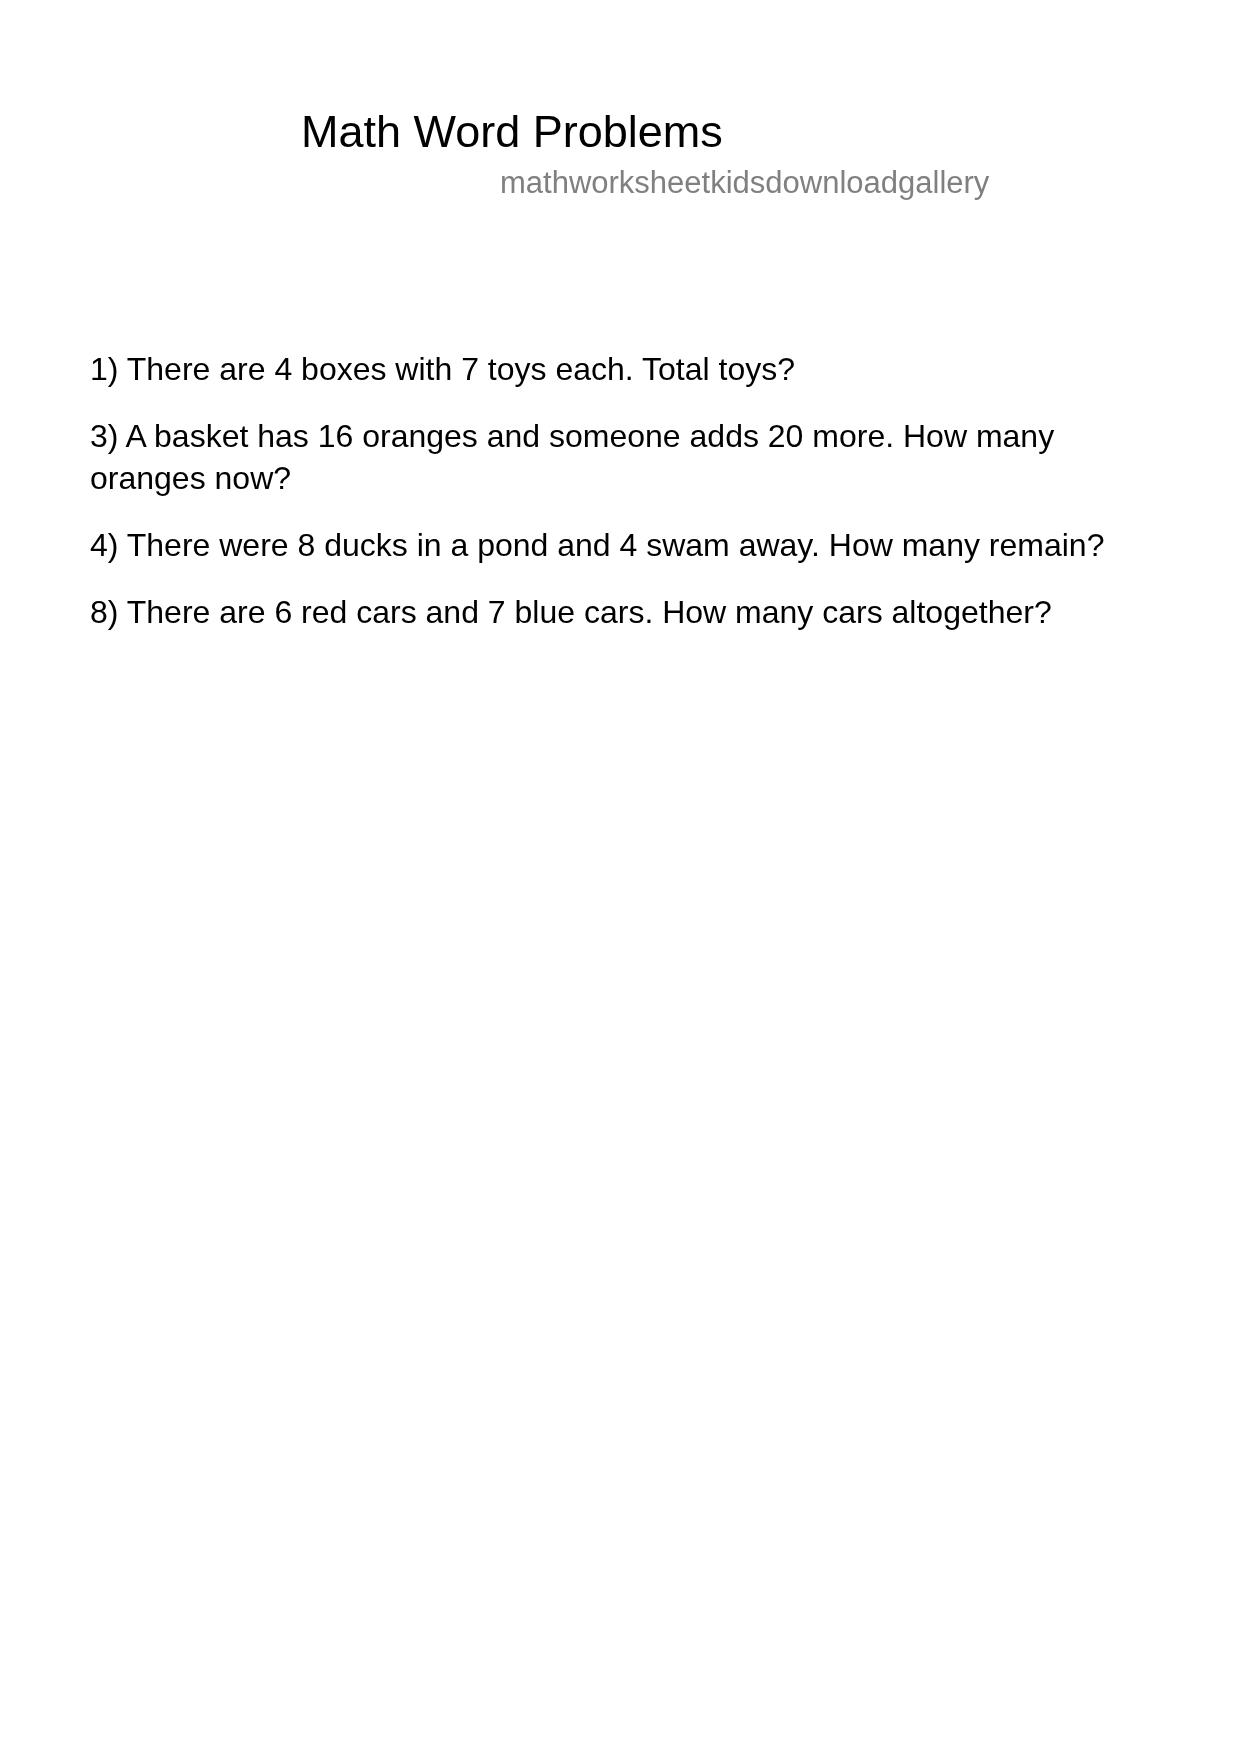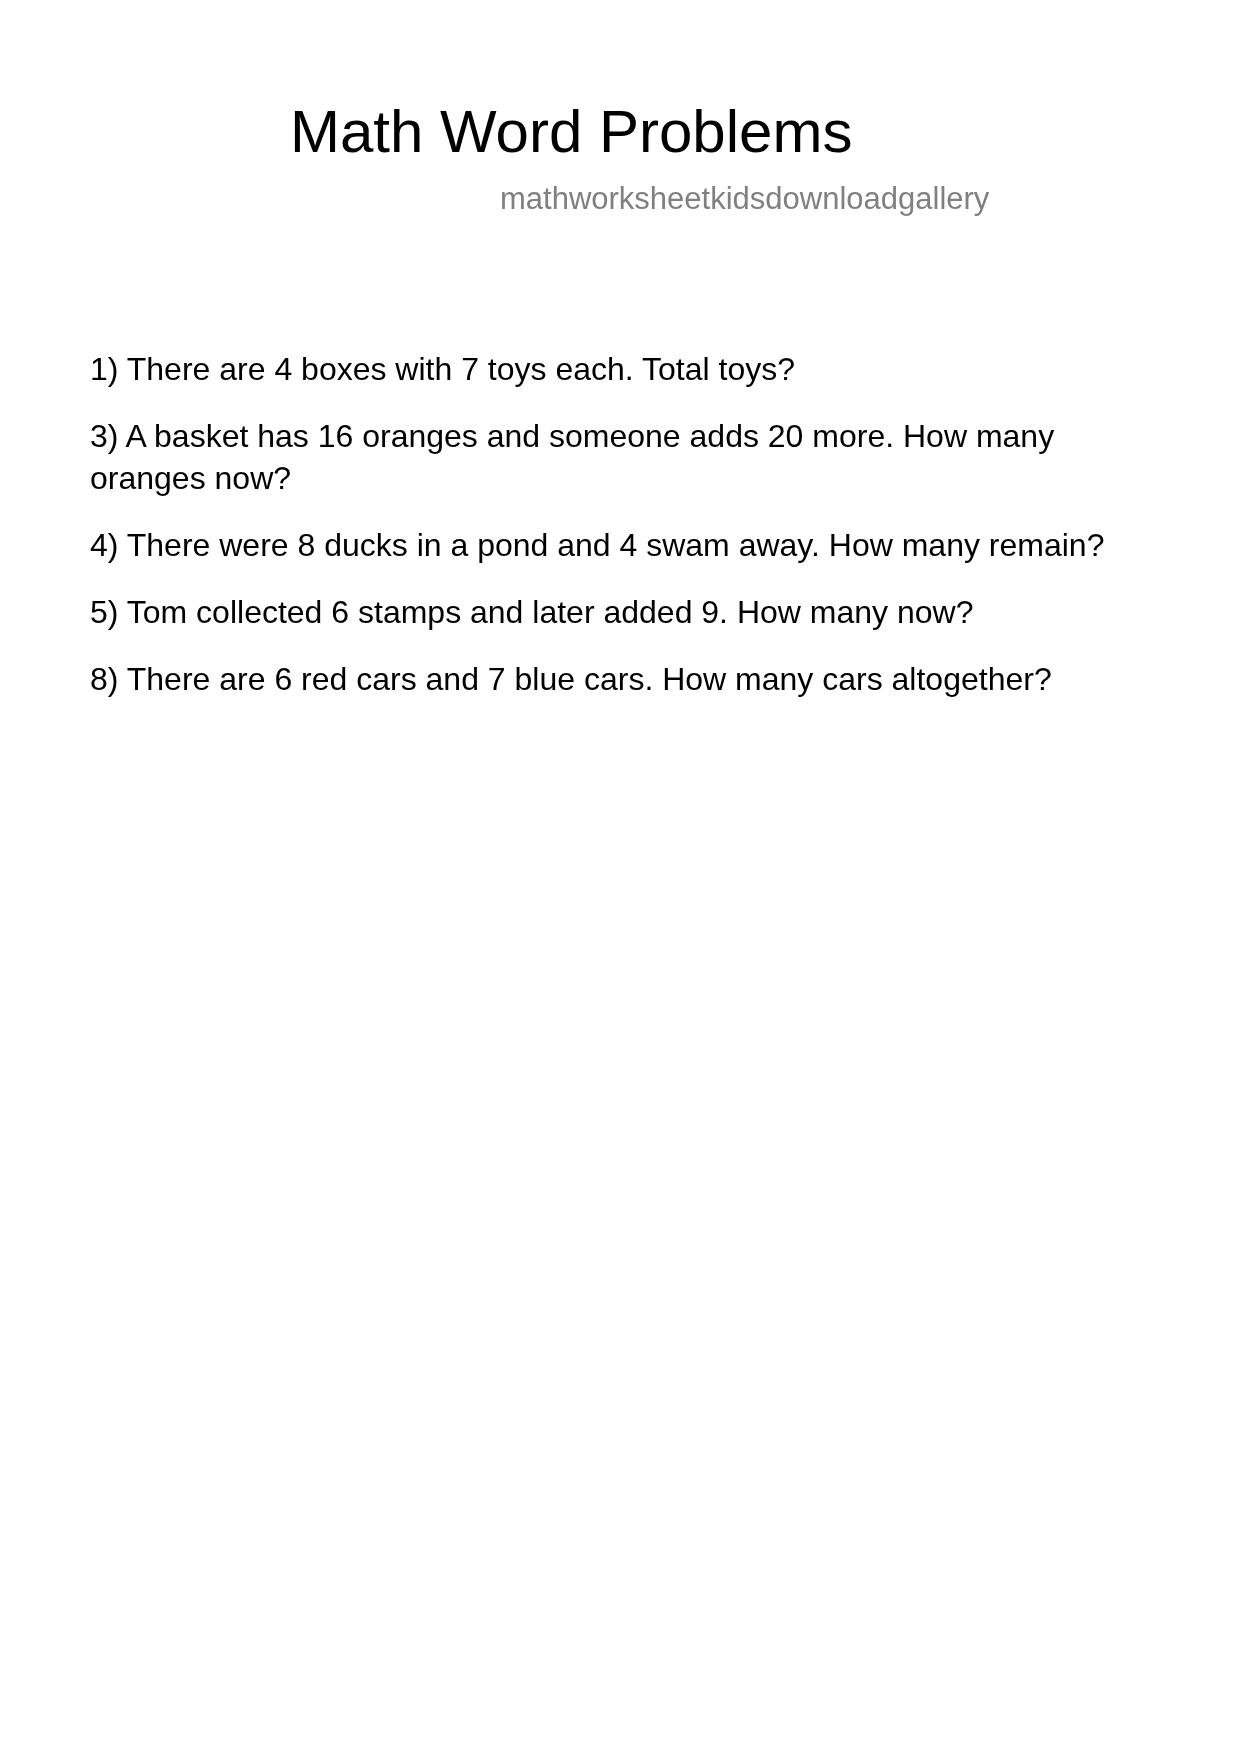--- a/index.html
+++ b/index.html
@@ -1,30 +1,29 @@
 <!DOCTYPE html>
 <html><head>
 <meta charset="utf-8">
 <style>
   html, body { margin: 0; padding: 0; background: #ffffff; }
   body { width: 1240px; height: 1754px; position: relative; overflow: hidden;
          font-family: "Liberation Sans", sans-serif; color: #000; }
-  .title { position: absolute; left: 290px; top: 96px; font-size: 60px;
+  .title { position: absolute; left: 301px; top: 96px; font-size: 45px;
            line-height: 72px; white-space: nowrap; color: #000; }
-  .subtitle { position: absolute; left: 500px; top: 180px; font-size: 31px;
+  .subtitle { position: absolute; left: 500px; top: 164px; font-size: 31px;
               line-height: 38px; white-space: nowrap; color: #808080; }
   .problems { position: absolute; left: 90px; top: 348px; width: 1040px;
               margin: 0; padding: 0; list-style: none; }
   .problem { font-size: 32px; line-height: 42px; margin: 0 0 25px 0; }
 </style>
 </head>
 <body>
 
 <div class="title">Math Word Problems</div>
 <div class="subtitle">mathworksheetkidsdownloadgallery</div>
 
 <ol class="problems">
   <li class="problem">1) There are 4 boxes with 7 toys each. Total toys?</li>
   <li class="problem">3) A basket has 16 oranges and someone adds 20 more. How many oranges now?</li>
   <li class="problem">4) There were 8 ducks in a pond and 4 swam away. How many remain?</li>
-  <li class="problem">5) Tom collected 6 stamps and later added 9. How many now?</li>
   <li class="problem">8) There are 6 red cars and 7 blue cars. How many cars altogether?</li>
 </ol>
 
 </body></html>

